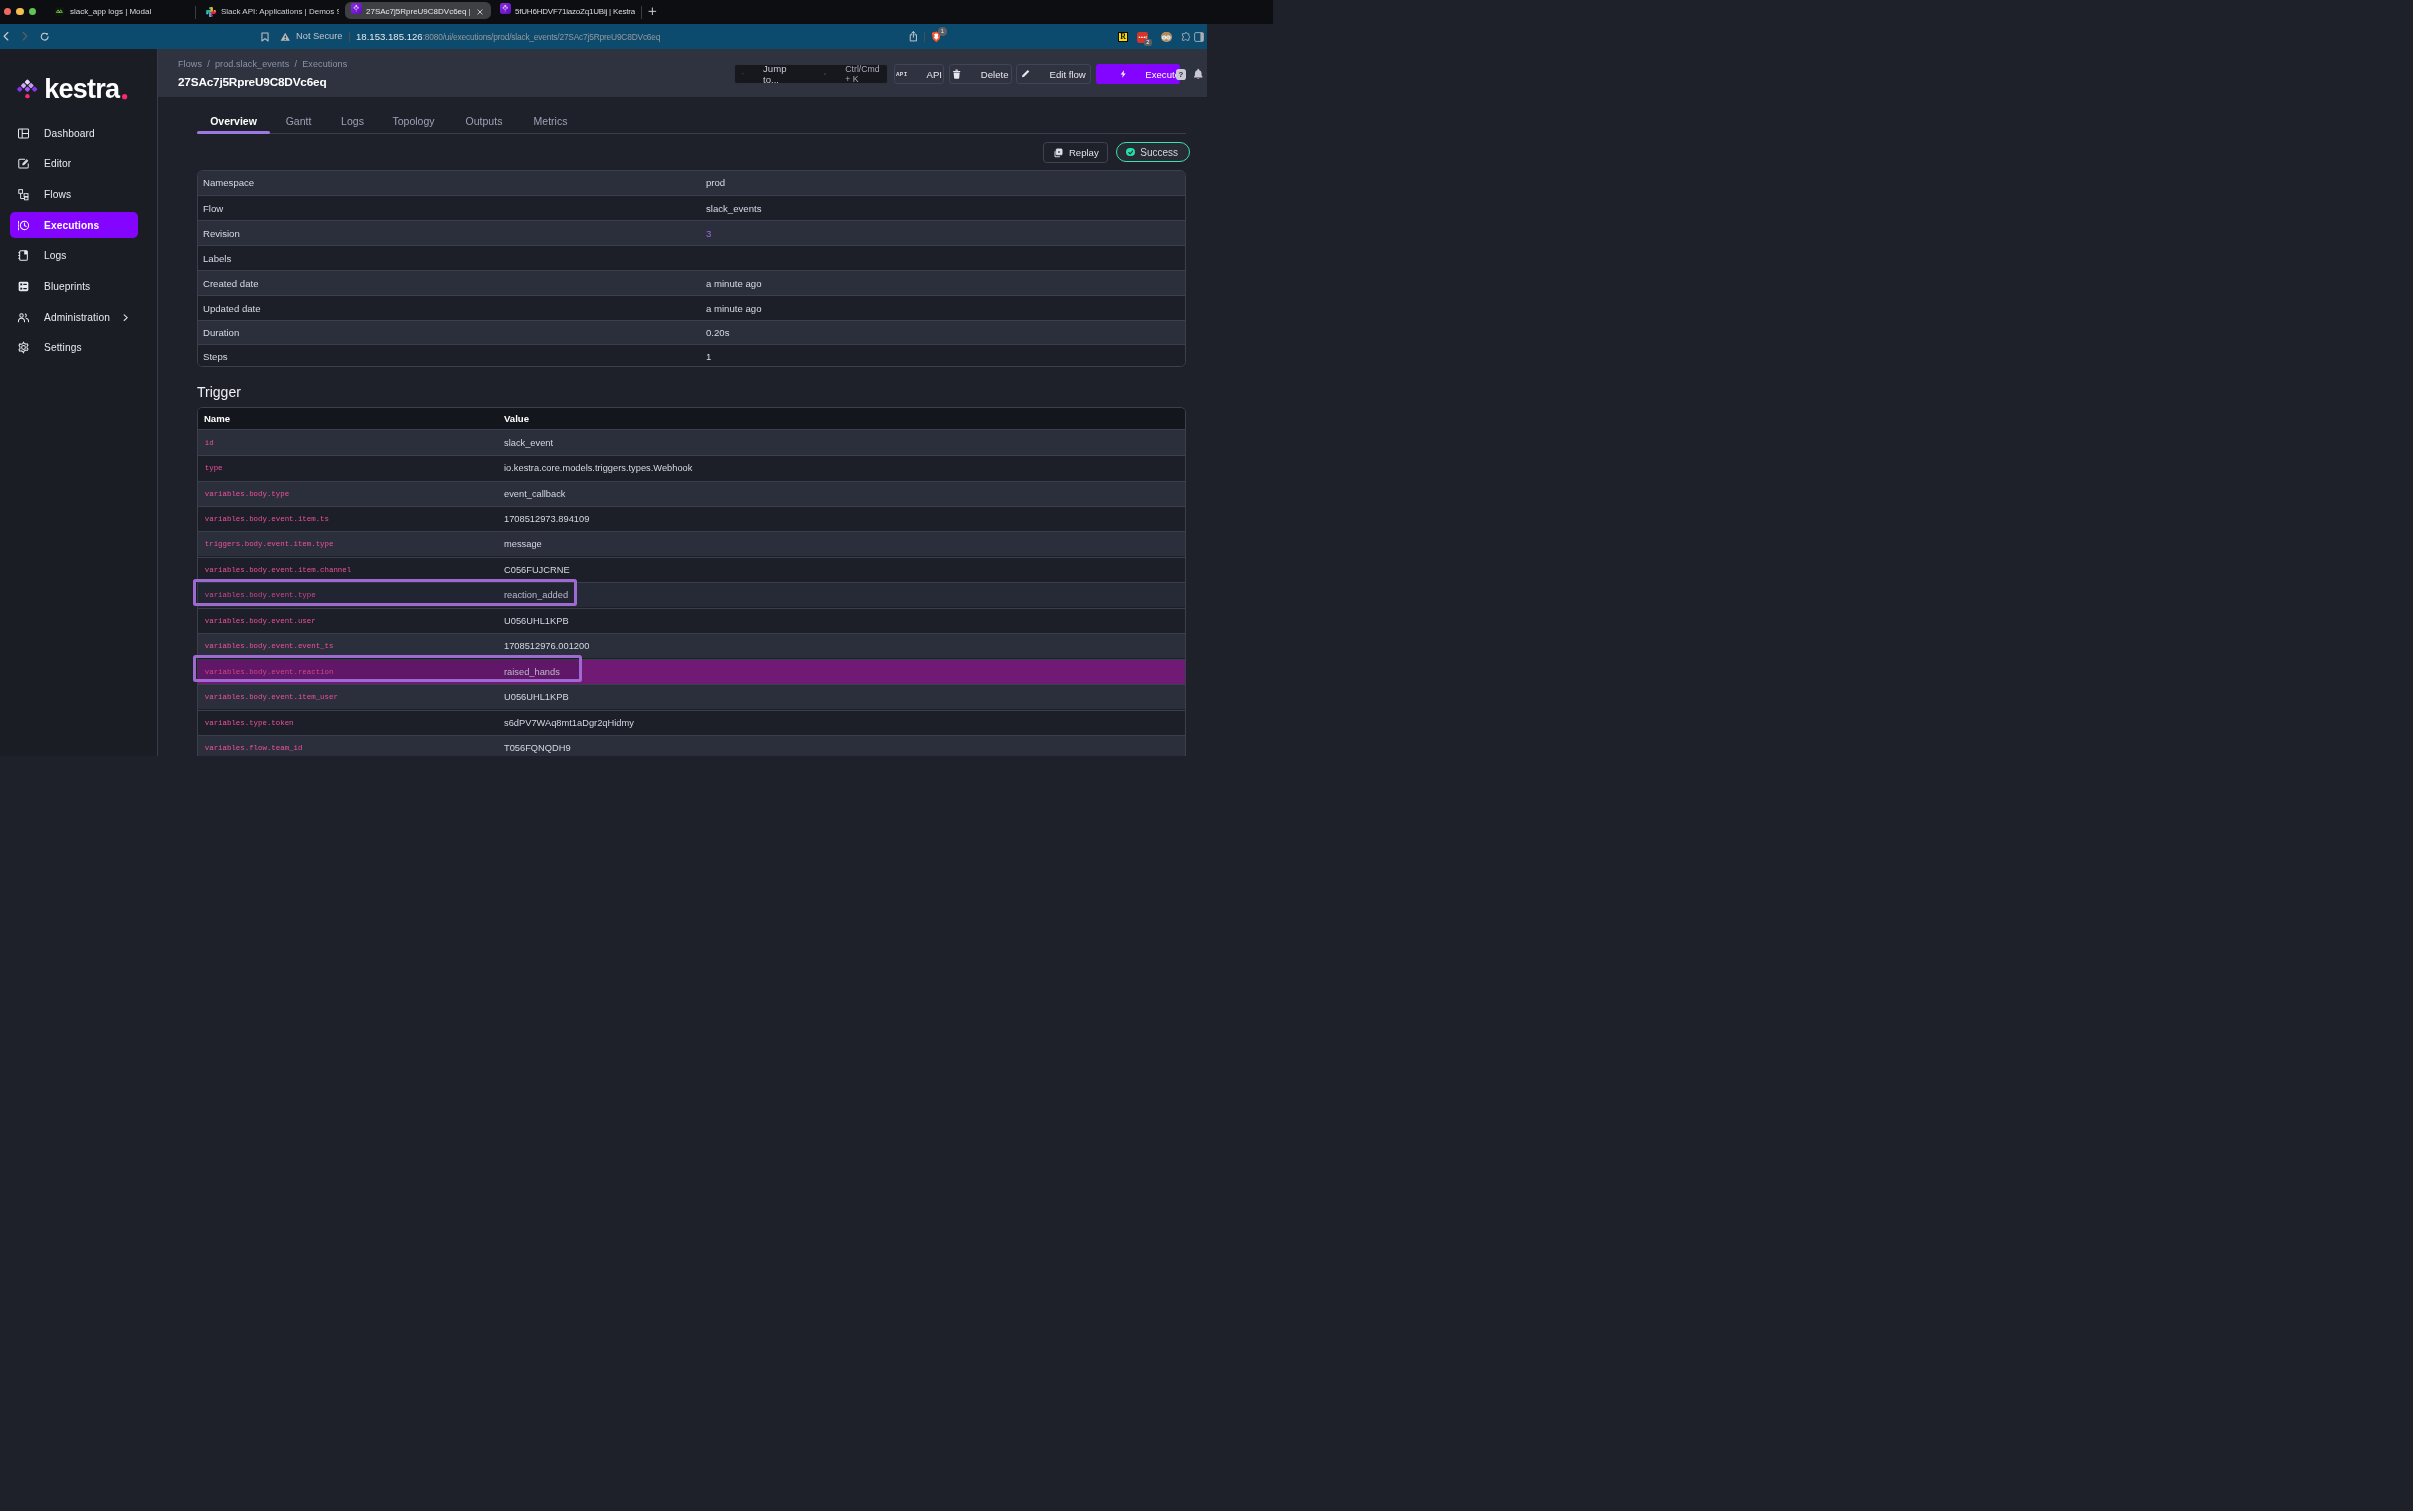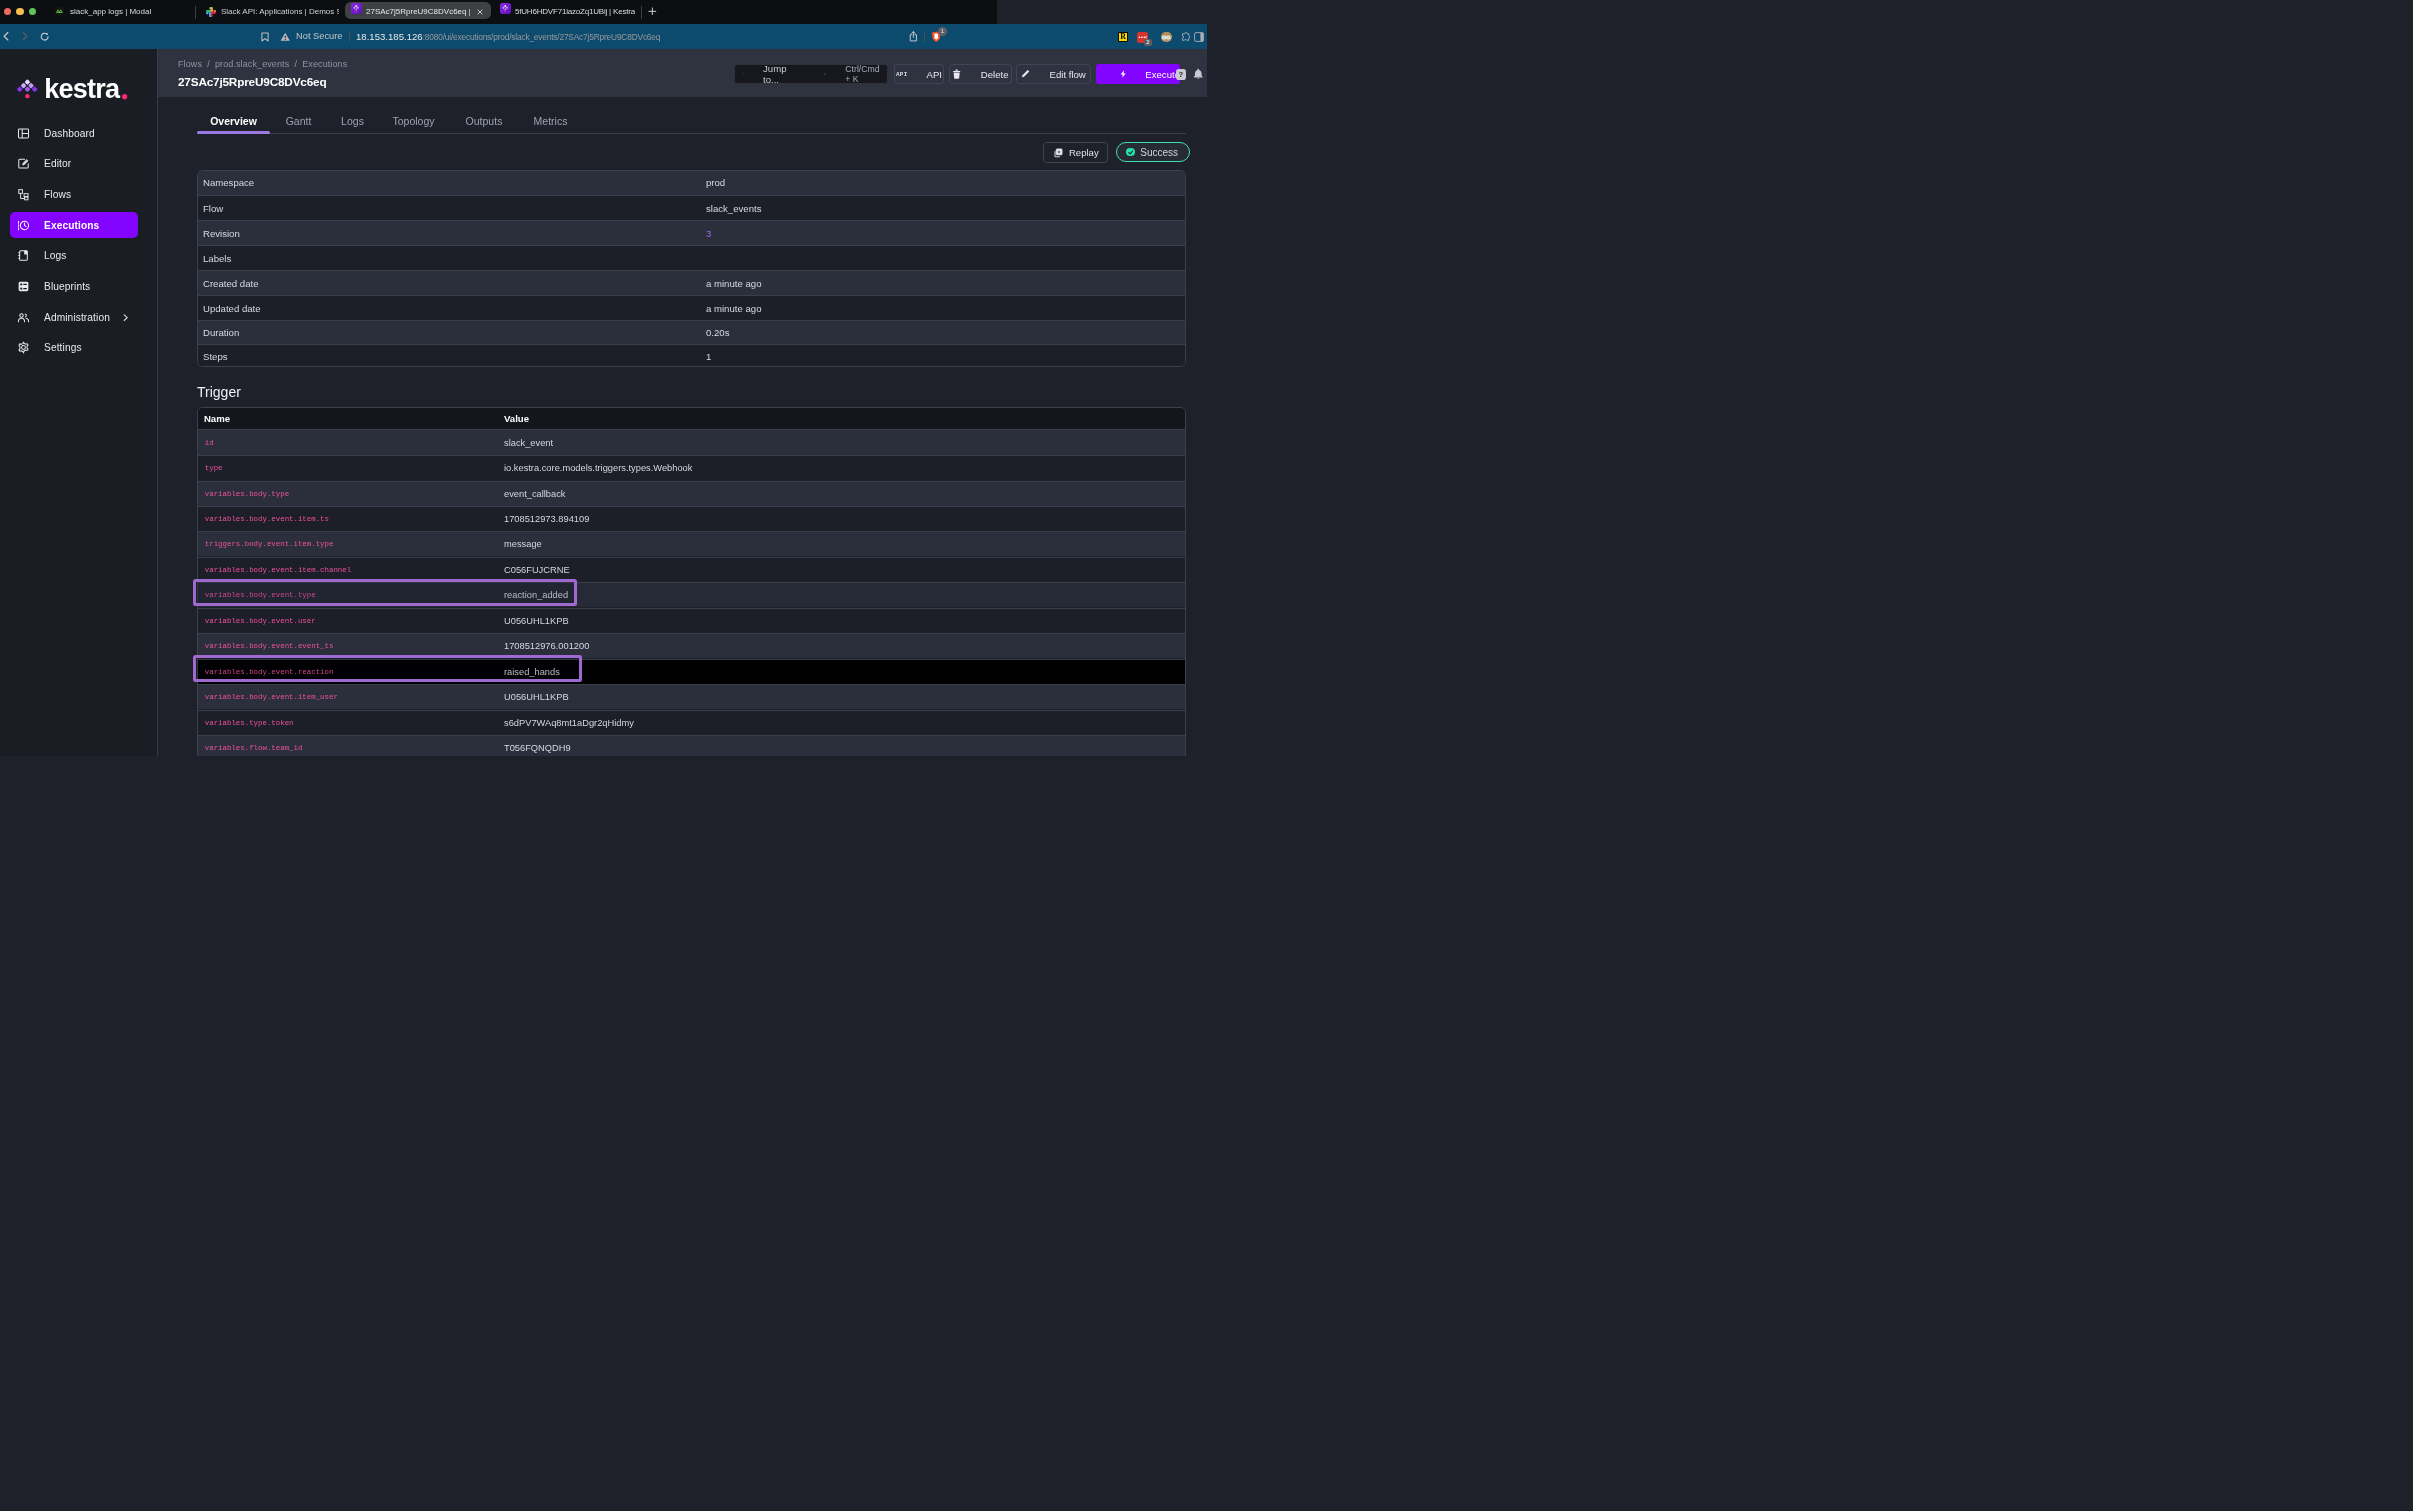--- a/index.html
+++ b/index.html
@@ -1,21 +1,21 @@
 <!DOCTYPE html>
 <html style="font-size:10px"><head>
 <meta charset="utf-8">
 <style>
   * { margin:0; padding:0; box-sizing:border-box; }
   html,body { width:1207px; height:756px; overflow:hidden; background:#1e212a;
     font-family:"Liberation Sans", sans-serif; -webkit-font-smoothing:antialiased; }
   .abs { position:absolute; }
   svg { display:block; }
   
-  #tabstrip { position:absolute; left:0; top:0; width:997px; height:24px; background:#0c0e12; }
+  #tabstrip { position:absolute; left:0; top:0; width:1273px; height:24px; background:#0c0e12; }
   .tl { position:absolute; top:7.7px; width:7.4px; height:7.4px; border-radius:50%; }
   .tabtxt { position:absolute; top:0; height:24px; line-height:24px; font-size:8px; color:#dcddde; white-space:nowrap; overflow:hidden; }
   .tsep { position:absolute; top:5.6px; height:13px; width:0.6px; background:#3b3d41; }
   #activetab { position:absolute; left:345px; top:2.2px; width:146px; height:17px; border-radius:5.6px; background:#3e4044; }
   .fav { position:absolute; top:7.4px; width:8.7px; height:8.7px; }
   #navbar { position:absolute; left:0; top:24px; width:1207px; height:25px; background:#0c4a6e; }
   
   #sidebar { position:absolute; left:0; top:49px; width:158px; height:707px; background:#1a1d24; border-right:0.6px solid #363c49; }
   .mitem { position:absolute; left:0; width:158px; height:25px; }
   .mico { position:absolute; left:17.4px; top:5.9px; width:13px; height:13px; }
@@ -443,21 +443,21 @@
       <div class="tval" style="line-height:25.4px;">reaction_added</div>
     </div>
   <div class="trow dark" style="top:200px;  height:25.4px;">
       <div class="tkey" style="line-height:25.4px;">variables.body.event.user</div>
       <div class="tval" style="line-height:25.4px;">U056UHL1KPB</div>
     </div>
   <div class="trow light" style="top:225px;  height:25.4px;">
       <div class="tkey" style="line-height:25.4px;">variables.body.event.event_ts</div>
       <div class="tval" style="line-height:25.4px;">1708512976.001200</div>
     </div>
-  <div class="trow dark" style="top:251px;  height:25.4px; background:#000000;">
+  <div class="trow dark" style="top:251px;  height:25.4px; background:#701a75;">
       <div class="tkey" style="line-height:25.4px;">variables.body.event.reaction</div>
       <div class="tval" style="line-height:25.4px;">raised_hands</div>
     </div>
   <div class="trow light" style="top:276px;  height:25.4px;">
       <div class="tkey" style="line-height:25.4px;">variables.body.event.item_user</div>
       <div class="tval" style="line-height:25.4px;">U056UHL1KPB</div>
     </div>
   <div class="trow dark" style="top:302px;  height:25.4px;">
       <div class="tkey" style="line-height:25.4px;">variables.type.token</div>
       <div class="tval" style="line-height:25.4px;">s6dPV7WAq8mt1aDgr2qHidmy</div>

